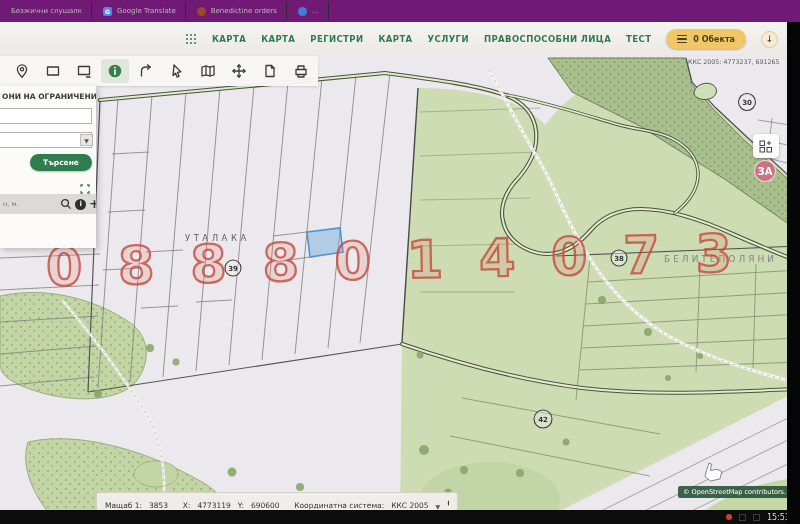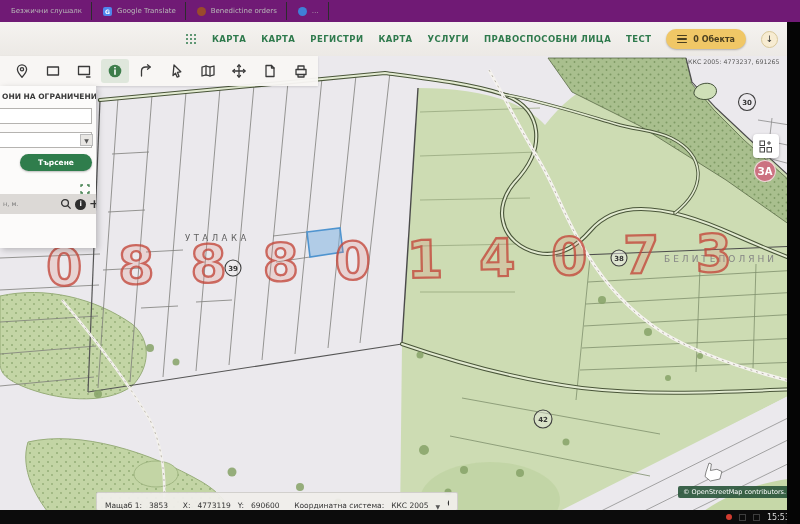--- a/index.html
+++ b/index.html
@@ -33,21 +33,21 @@
   .tool{width:28px;height:24px;display:flex;align-items:center;justify-content:center;border-radius:3px;}
   .tool.active{background:#dfe7dc;}
   .tool svg{stroke:#3a3a3a;stroke-width:1.3;fill:none;stroke-linecap:round;stroke-linejoin:round;}
 
   
   .sidebar{position:absolute;left:0;top:86px;width:96px;height:162px;background:#fcfbfa;box-shadow:2px 2px 6px rgba(0,0,0,.22);overflow:hidden;}
   .sb-title{position:absolute;left:2px;top:6px;font-size:7.5px;font-weight:bold;color:#3a3a3a;white-space:nowrap;}
   .sb-input1{position:absolute;left:-12px;top:22px;width:104px;height:16px;border:1px solid #b5b3b0;background:#fff;}
   .sb-input2{position:absolute;left:-12px;top:46px;width:104px;height:16px;border:1px solid #b5b3b0;background:#fff;}
   .sb-caret{position:absolute;right:3px;top:48px;width:13px;height:12px;background:#e8e6e3;border:1px solid #bbb;color:#555;font-size:6px;display:flex;align-items:center;justify-content:center;}
-  .sb-search{position:absolute;top:68px;right:4px;width:72px;height:17px;background:#2f7d4c;color:#fff;border-radius:9px;font-size:7.5px;font-weight:bold;display:flex;align-items:center;justify-content:center;box-shadow:0 1px 2px rgba(0,0,0,.25);}
+  .sb-search{position:absolute;top:68px;right:4px;width:62px;height:17px;background:#2f7d4c;color:#fff;border-radius:9px;font-size:7.5px;font-weight:bold;display:flex;align-items:center;justify-content:center;box-shadow:0 1px 2px rgba(0,0,0,.25);}
   .sb-expand{position:absolute;top:93px;right:6px;}
   .sb-graybar{position:absolute;top:108px;left:0;width:104px;height:20px;background:#dcd9d6;display:flex;align-items:center;}
   .sb-hint{font-size:6.5px;color:#777;margin-left:3px;flex:1;}
   .sb-ico{display:flex;align-items:center;gap:3px;margin-right:4px;}
   .info-dot{width:11px;height:11px;border-radius:50%;background:#2e2e2e;color:#fff;font-size:7px;font-weight:bold;display:flex;align-items:center;justify-content:center;}
   .plus-g{font-size:13px;color:#333;font-weight:bold;line-height:10px;}
   .sb-records{position:absolute;top:140px;right:5px;font-size:13px;color:#4a4a4a;margin-top:20px;}
 
   
   .watermark{position:absolute;left:46px;top:230px;font-size:52px;font-weight:bold;letter-spacing:36px;color:rgba(225,130,118,.22);-webkit-text-stroke:2.3px rgba(195,70,58,.78);transform:rotate(-1.2deg);white-space:nowrap;pointer-events:none;}

